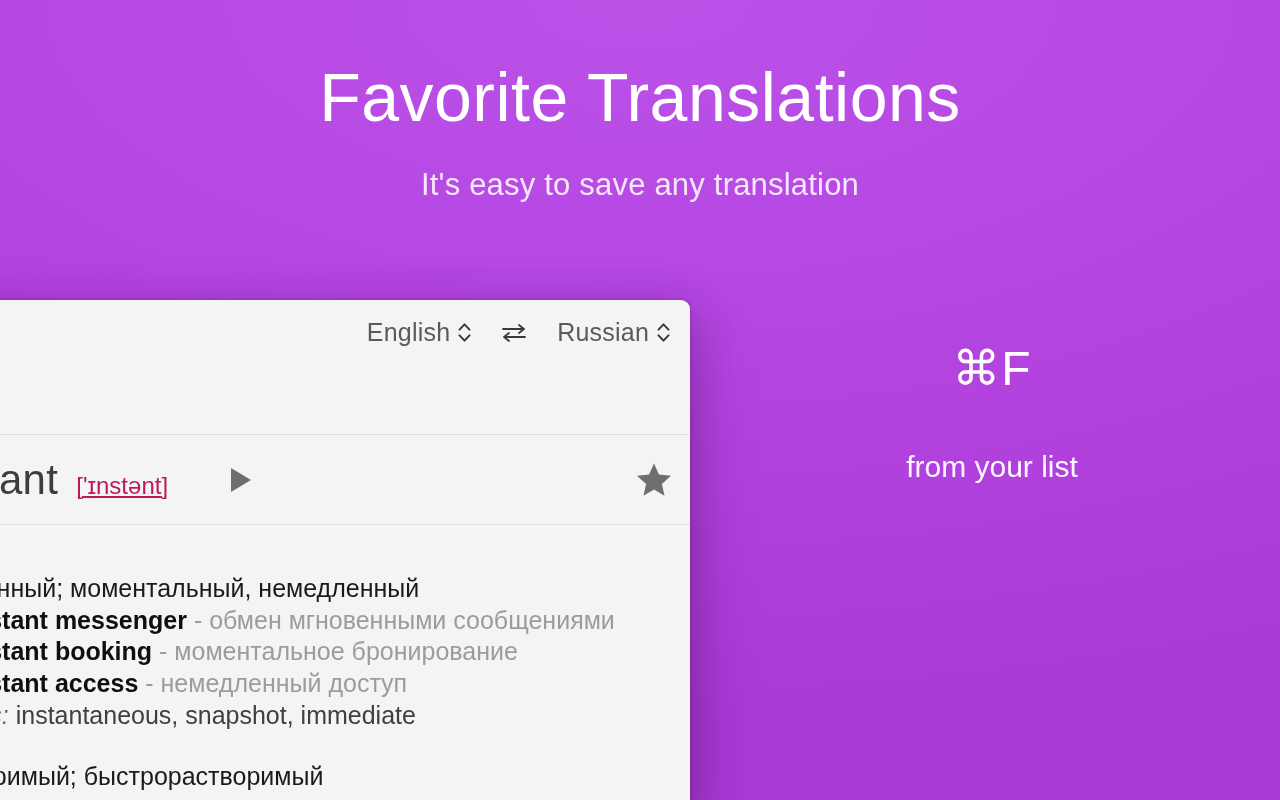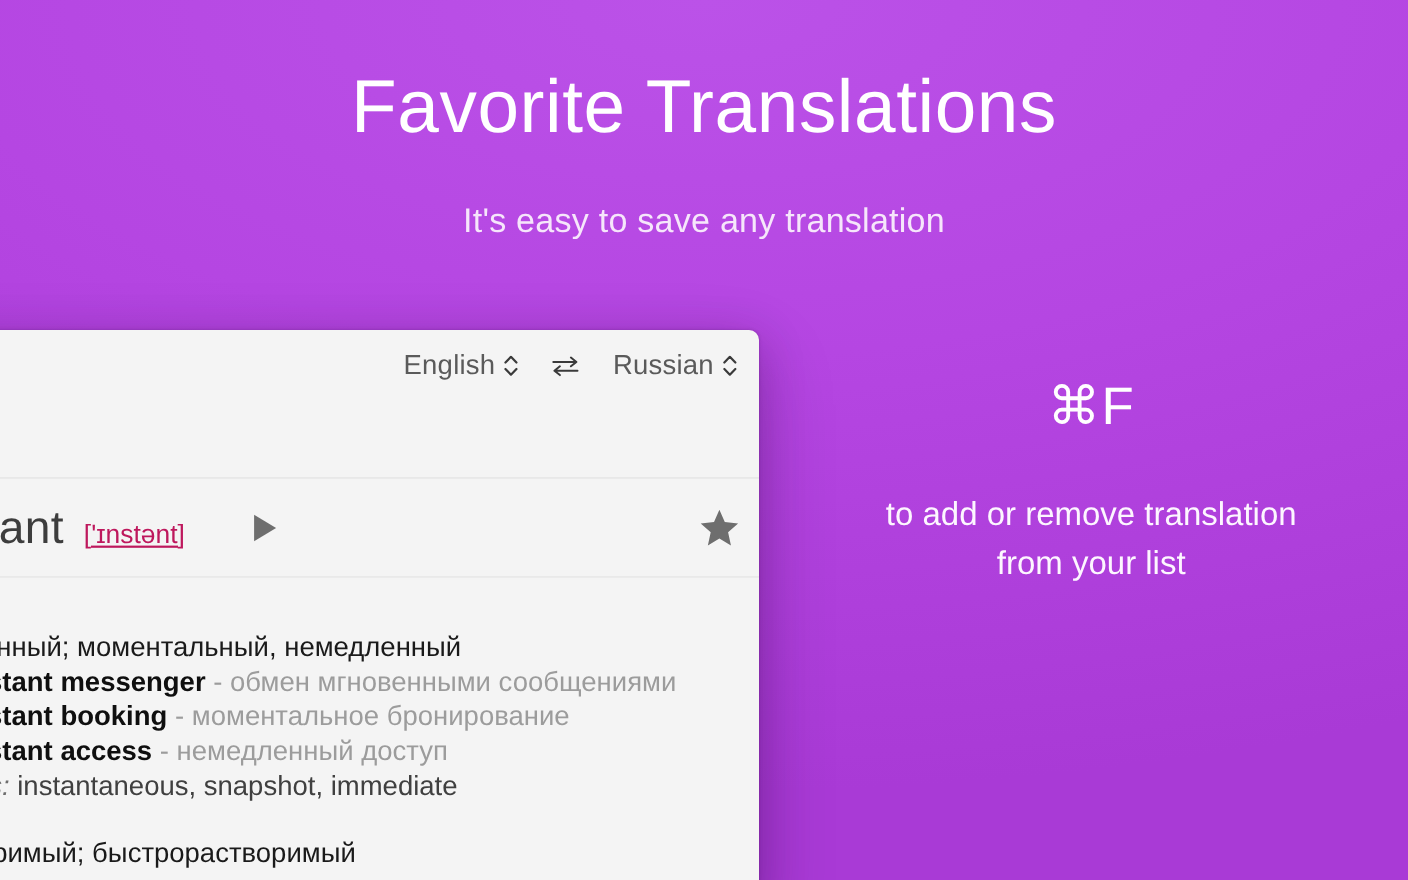--- a/index.html
+++ b/index.html
@@ -35,21 +35,21 @@
   .hero-title {
     margin: 0;
     padding-top: 62px;
     font-size: 68px;
     font-weight: 300;
     line-height: 1.05;
     letter-spacing: 0.5px;
     color: #ffffff;
   }
   .hero-subtitle {
-    margin: 18px;
+    margin: 2px;
     padding-top: 32px;
     font-size: 31px;
     font-weight: 300;
     color: #f6e6fb;
     letter-spacing: 0.2px;
   }
 
   
   .instructions {
     position: absolute;
@@ -228,21 +228,20 @@
 <div class="stage">
 
   <div class="hero">
     <h1 class="hero-title">Favorite Translations</h1>
     <div class="hero-subtitle">It's easy to save any translation</div>
   </div>
 
   <div class="instructions">
     <div class="instr-shortcut">⌘F</div>
     <div class="instr-tail">
-      <div>to add or remove translation</div>
       <div>from your list</div>
     </div>
   </div>
 
   <div class="app-window">
 
     <div class="lang-bar">
       <div class="lang-controls">
 
         <div class="lang-picker">

